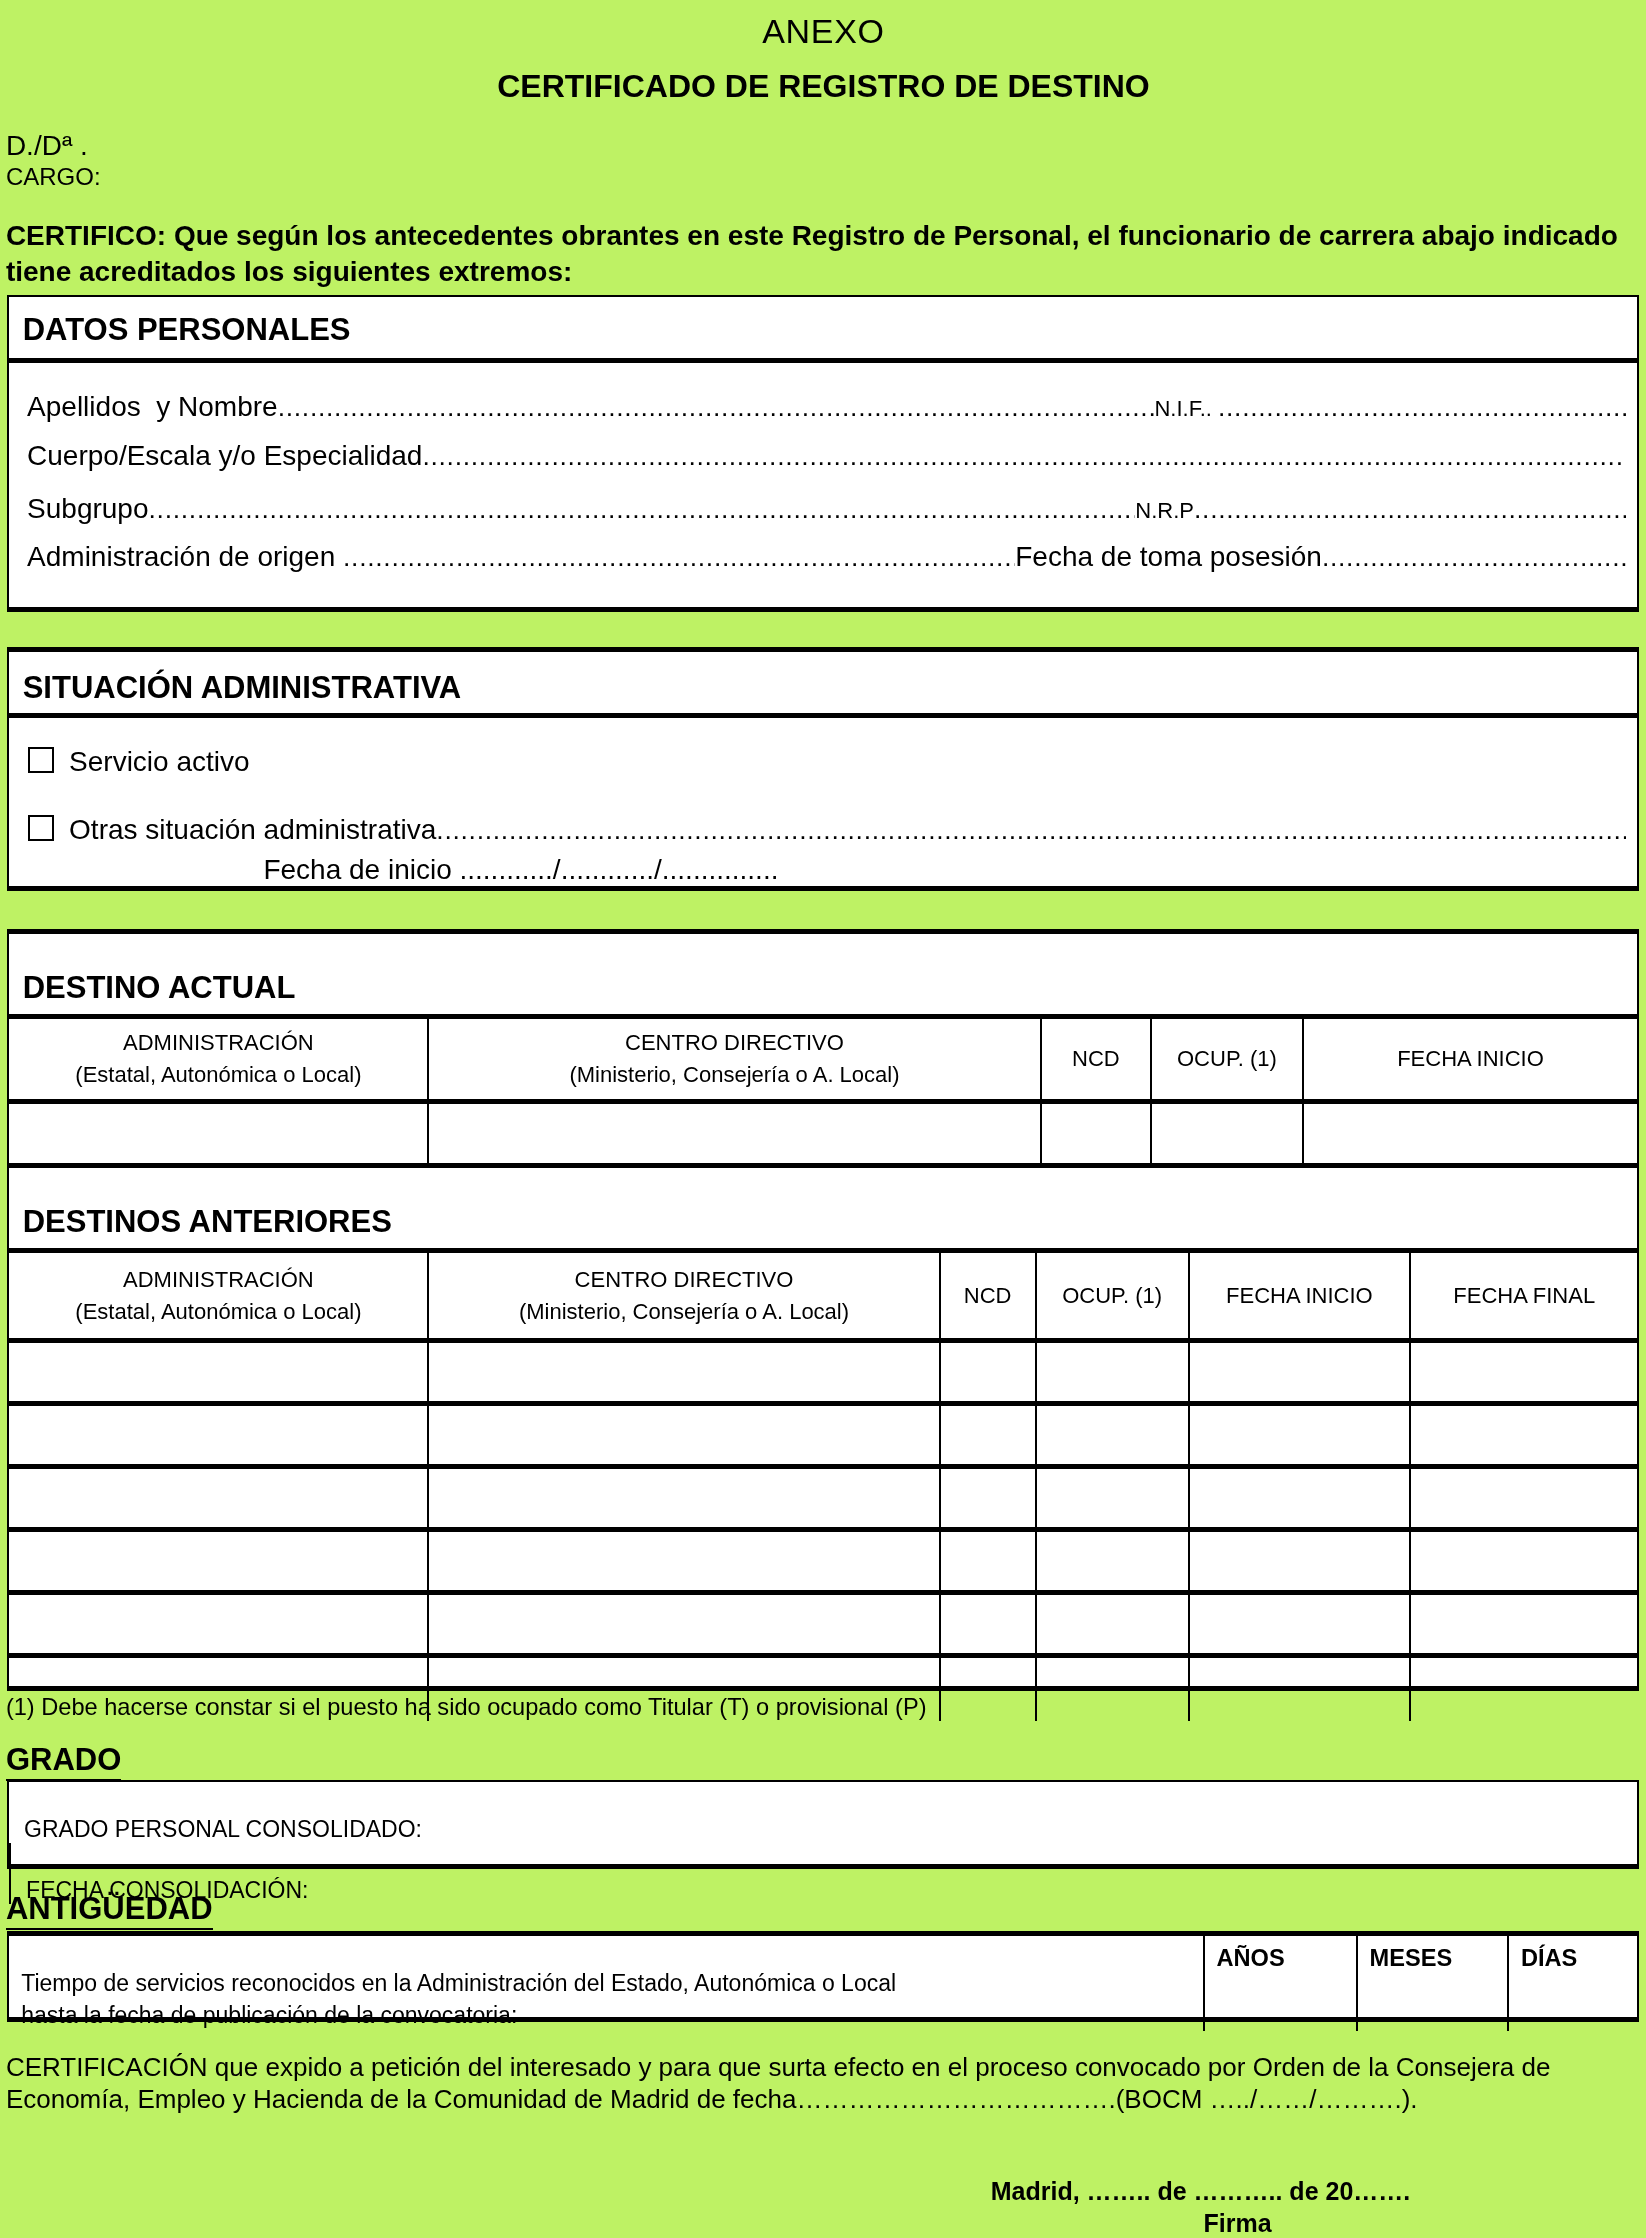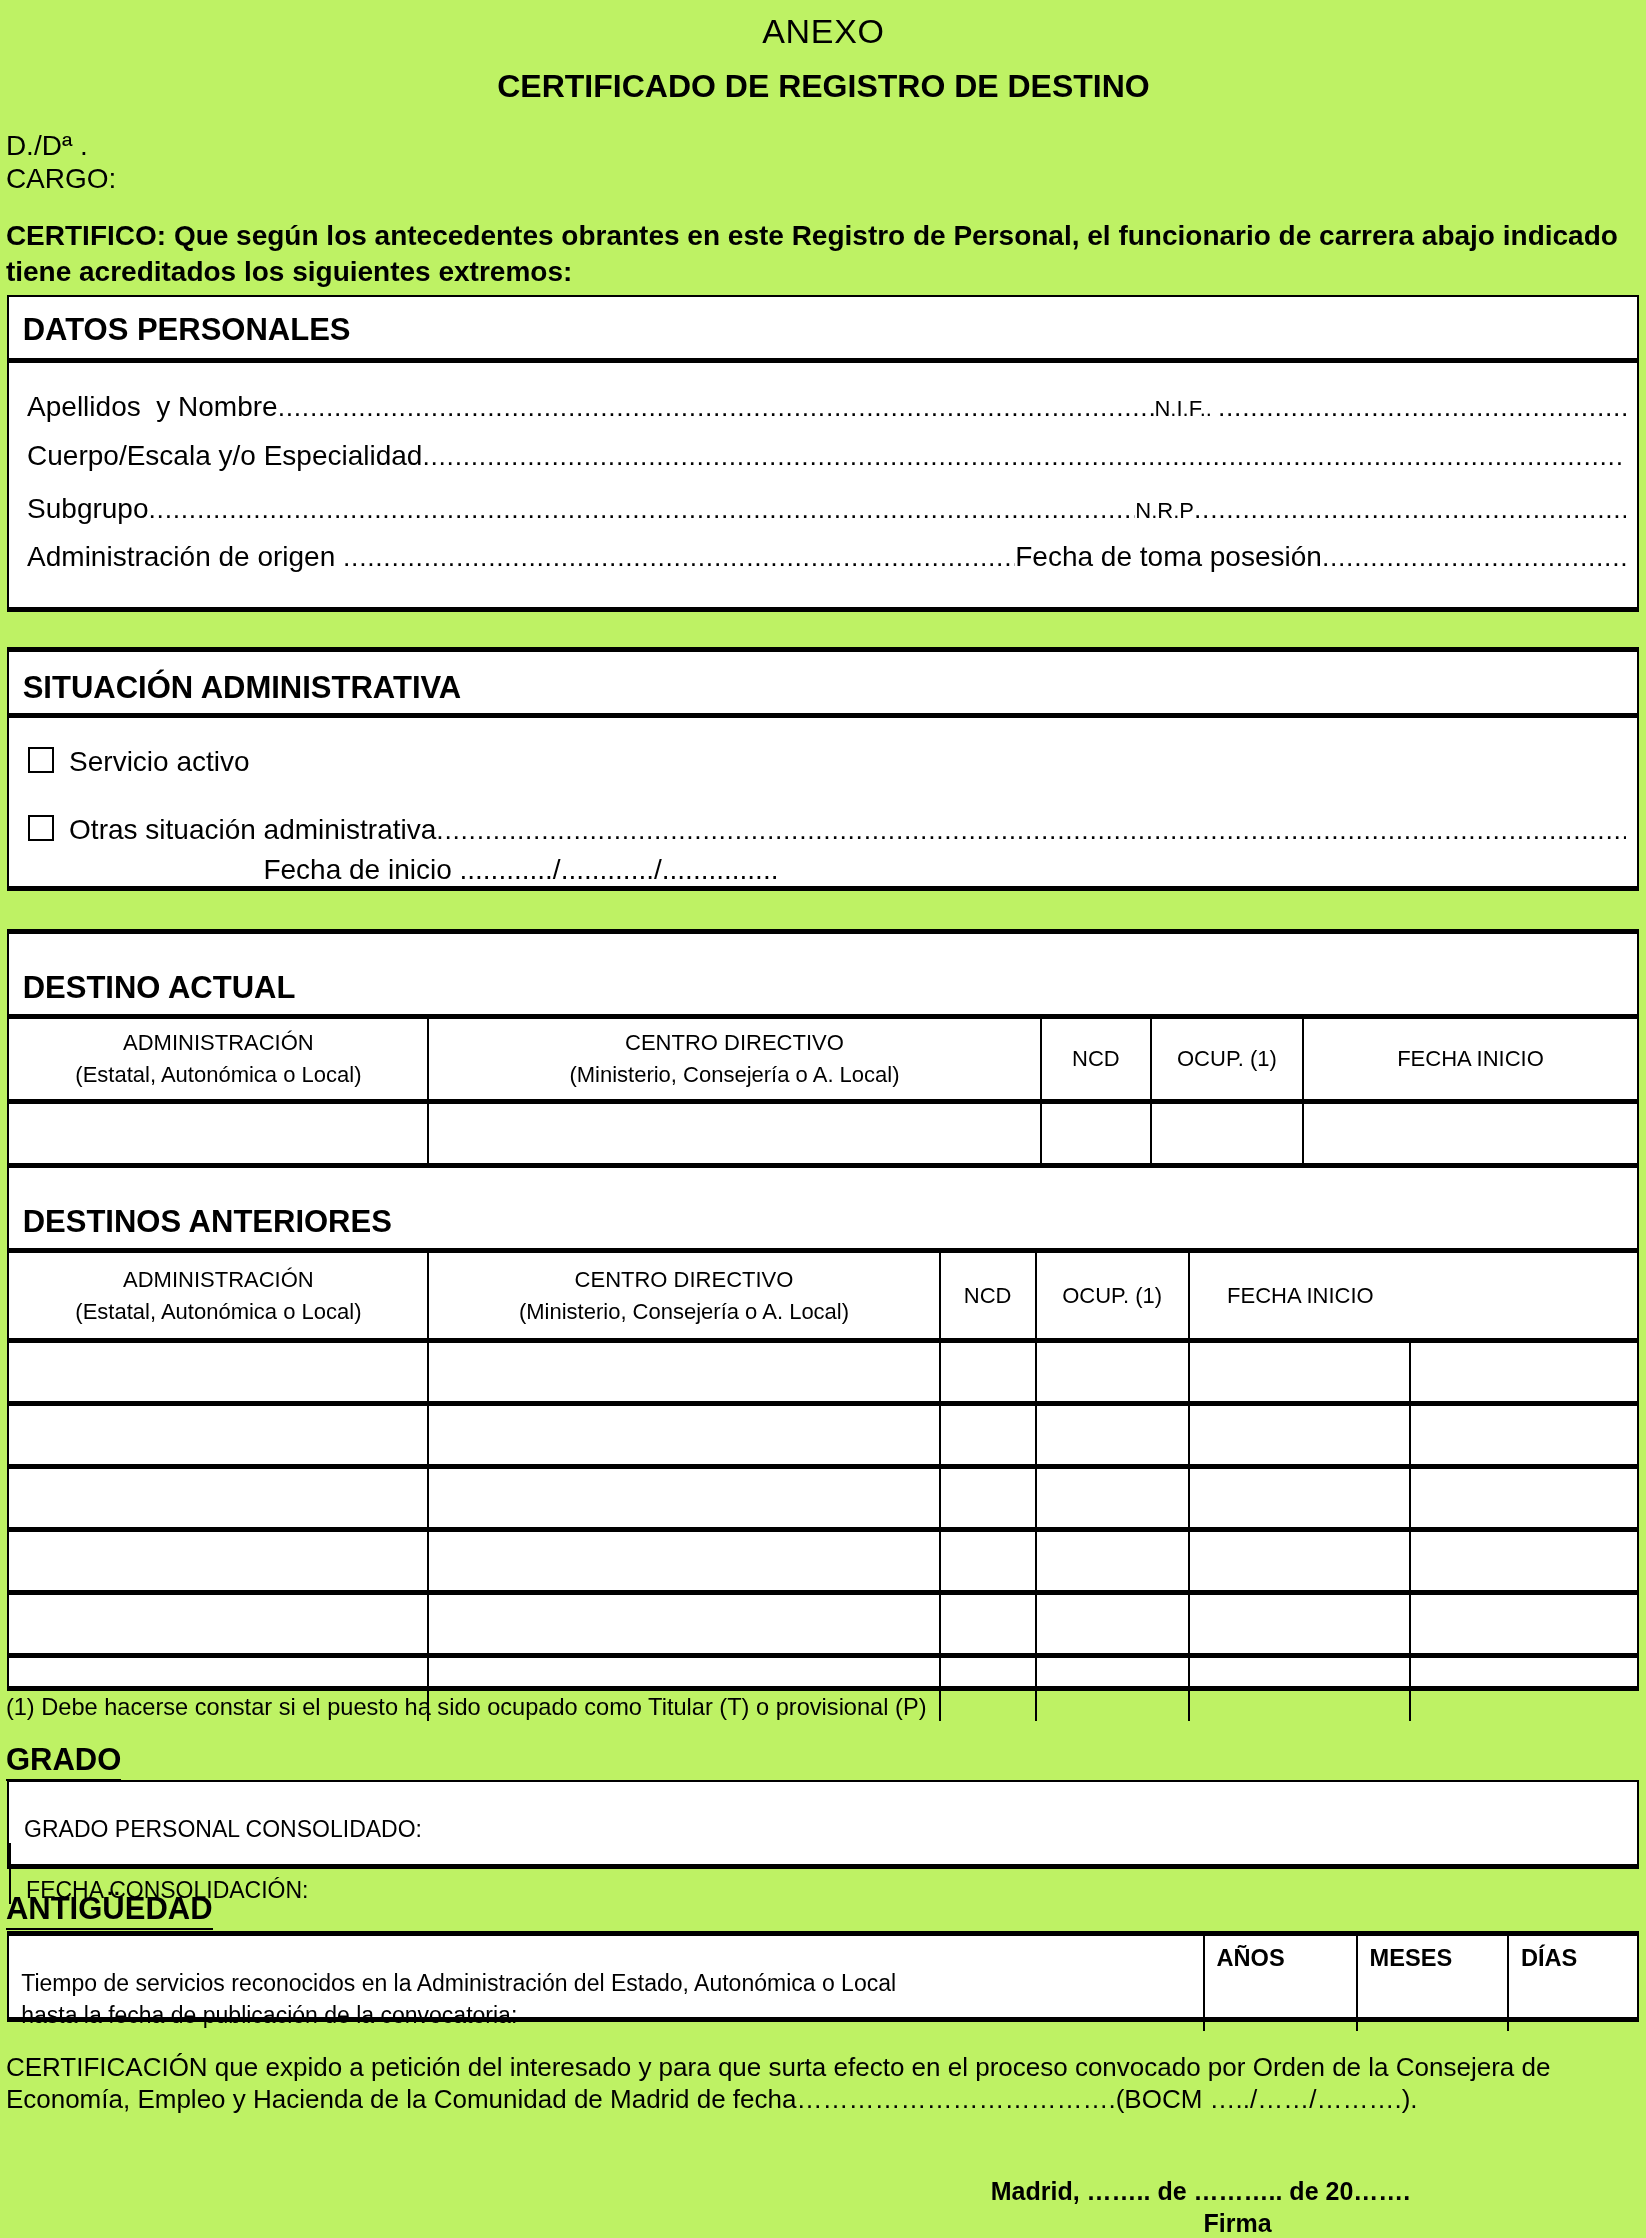--- a/index.html
+++ b/index.html
@@ -8,21 +8,21 @@
     width:1647px;height:2239px;
     background:#bef264;color:#000;
     font-family:"Liberation Sans", sans-serif;
     overflow:hidden;
   }
   .abs{position:absolute;}
   .center{text-align:center;}
   .annex-title{top:11.8px;left:0;width:1647px;font-size:34px;letter-spacing:0.7px;}
   .doc-title{top:68px;left:0;width:1647px;font-size:32px;font-weight:bold;}
   .dda{top:130px;left:5.9px;font-size:28px;}
-  .cargo{top:163px;left:5.9px;font-size:28px;}
+  .cargo{top:163px;left:5.9px;font-size:24px;}
   .certifico{top:218px;left:5.9px;width:1636px;font-size:28px;font-weight:bold;line-height:1.30;}
 
   .box{position:absolute;left:7.4px;width:1632px;border:2.2px solid #000;box-sizing:border-box;background:#fff;}
   .box-header{box-sizing:border-box;border-bottom:5.2px solid #000;padding:14.7px 0 0 13.3px;font-size:31px;font-weight:bold;}
 
   .datos-box{top:295px;height:317px;border-bottom-width:5.2px;}
   .datos-box .box-header{height:66px;}
   .situacion-box{top:647px;height:244px;border-top-width:5.2px;border-bottom-width:5.2px;}
   .situacion-box .box-header{height:66px;padding-top:17.7px;}
 
@@ -160,20 +160,23 @@
       </div>
       <div class="cell">
         <span>NCD</span>
       </div>
       <div class="cell">
         <span>OCUP. (1)</span>
       </div>
       <div class="cell">
         <span>FECHA INICIO</span>
       </div>
+      <div class="cell">
+        <span>FECHA FINAL</span>
+      </div>
     </div>
 
     <div class="grid-row cols-ant drow2">
       <div class="cell"></div>
         <div class="cell"></div>
         <div class="cell"></div>
         <div class="cell"></div>
         <div class="cell"></div>
         <div class="cell"></div>
     </div>

